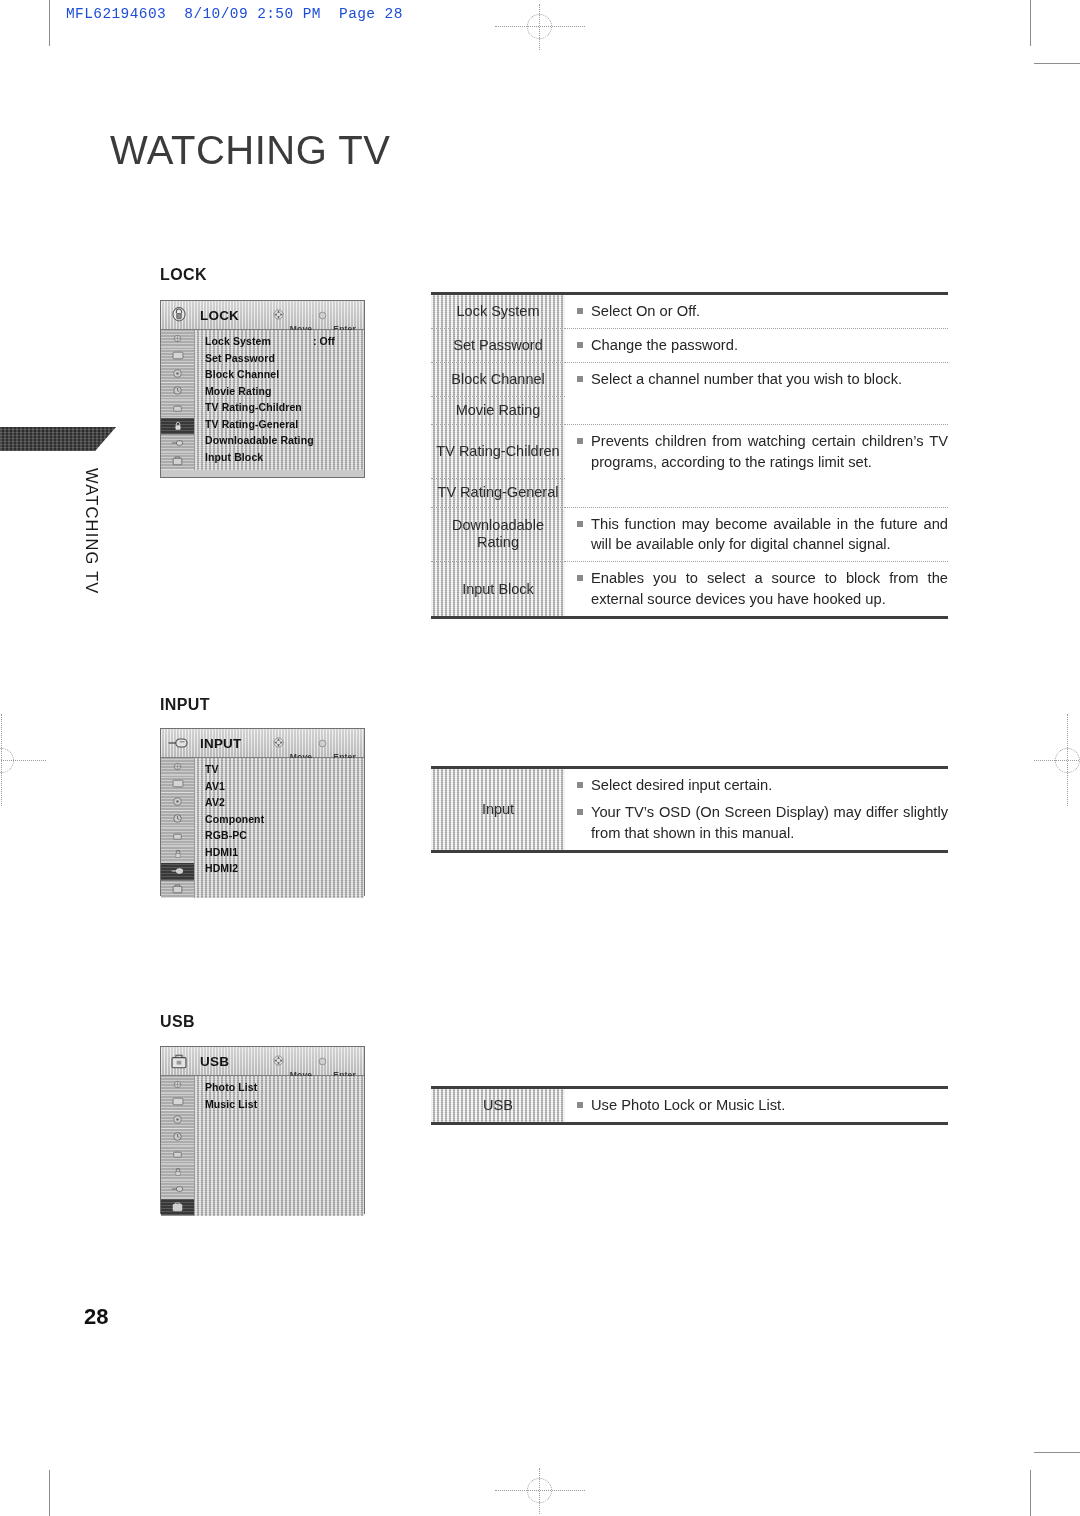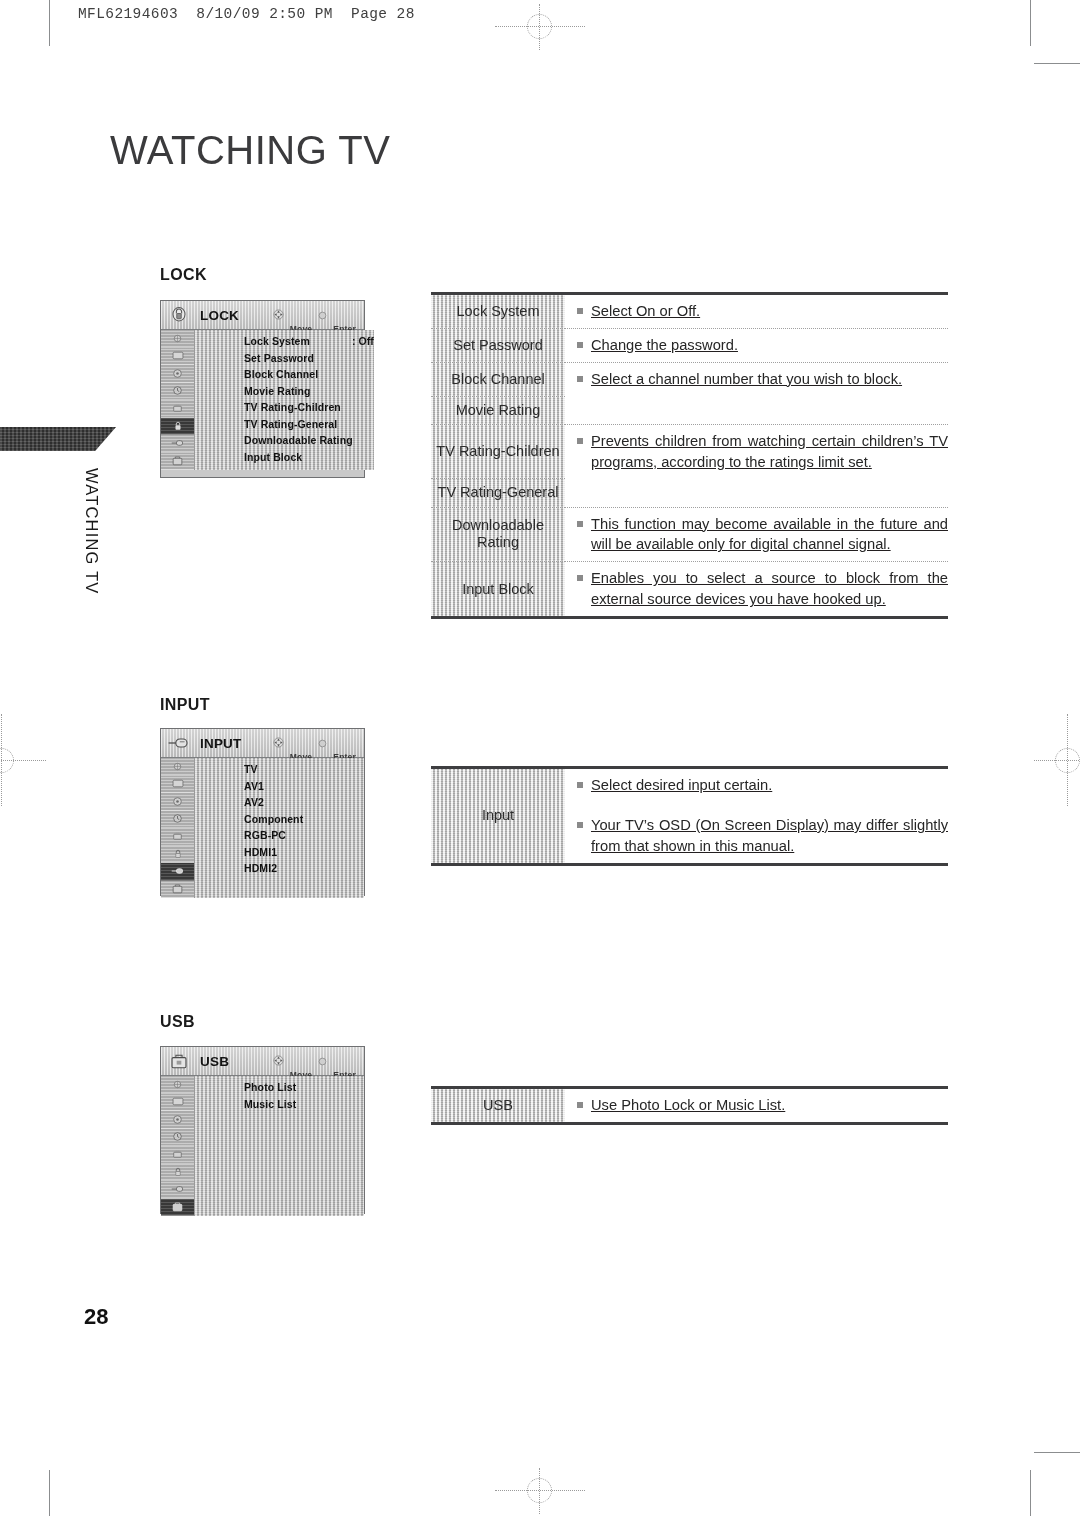--- a/index.html
+++ b/index.html
@@ -19,21 +19,21 @@
     position:absolute; border:1px dotted #9a9a9a; border-radius:50%;
     box-sizing:border-box;
   }
   .reg-mark .hline { position:absolute; border-top:1px dotted #9a9a9a; }
   .reg-mark .vline { position:absolute; border-left:1px dotted #9a9a9a; }
 
   
   .slug {
     position:absolute; left:66px; top:6px;
     font-family:"Liberation Mono", monospace;
-    font-size:14.5px; letter-spacing:0.4px; color:#404040; white-space:pre;margin-left:12px;
+    font-size:14.5px; letter-spacing:0.4px; color:#1d4ed8; white-space:pre;
   }
 
   
   .chapter-title {
     position:absolute; left:110px; top:128px;
     font-size:40px; letter-spacing:0.5px; font-weight:400;
     color:#3b3b3d;
   }
 
   
@@ -109,21 +109,20 @@
     background:
       repeating-linear-gradient(90deg, rgba(255,255,255,.50) 0 2px, rgba(120,120,120,.30) 2px 4px),
       repeating-linear-gradient(0deg, rgba(255,255,255,.25) 0 1px, rgba(90,90,90,.18) 1px 2px),
       #c4c4c4;
     padding:3px 0 0 10px;
   }
   .osd-item {
     font-size:10.5px; font-weight:700; color:#111111;
     height:16.5px; line-height:16.5px; white-space:nowrap;
     letter-spacing:0.1px;
-    padding-left:39px;
   }
   .osd-item .val { margin-left:42px; }
 
   
   .desc {
     position:absolute; left:431px; width:517px;
     border-top:3px solid #3e3e40;
     border-bottom:3px solid #3e3e40;
     box-sizing:border-box;
   }
@@ -137,28 +136,28 @@
     font-size:14.5px; color:#2c2c2c; line-height:1.18;
     background:
       repeating-linear-gradient(90deg, rgba(255,255,255,.70) 0 2px, rgba(125,125,125,.38) 2px 4px),
       repeating-linear-gradient(0deg, rgba(255,255,255,.45) 0 1px, rgba(110,110,110,.22) 1px 2px),
       #d3d3d3;
     box-sizing:border-box;
     padding:5px 4px;
   }
   .txt {
     flex:1 1 auto; padding:6px 0 6px 12px; box-sizing:border-box;
-    display:flex; flex-direction:column; justify-content:center;text-decoration:underline;
+    display:flex; flex-direction:column; justify-content:center;
   }
   .bullet-line {
     font-size:14.7px; color:#262626; line-height:1.42;
     text-align:justify; text-align-last:left;
     position:relative; padding-left:14px;
   }
-  .bullet-line + .bullet-line { margin-top:19px; }
+  .bullet-line + .bullet-line { margin-top:6px; }
   .bullet-line::before {
     content:""; position:absolute; left:0; top:7px;
     width:6px; height:6px; background:#8a8a8a;
   }
 
   
   .page-num {
     position:absolute; left:84px; top:1304px;
     font-size:22px; font-weight:700; color:#111;
   }

